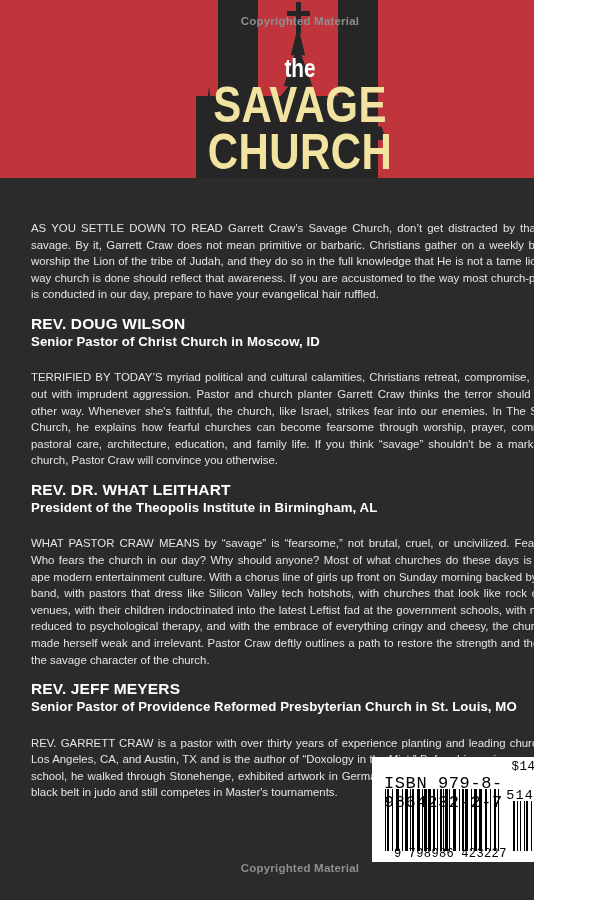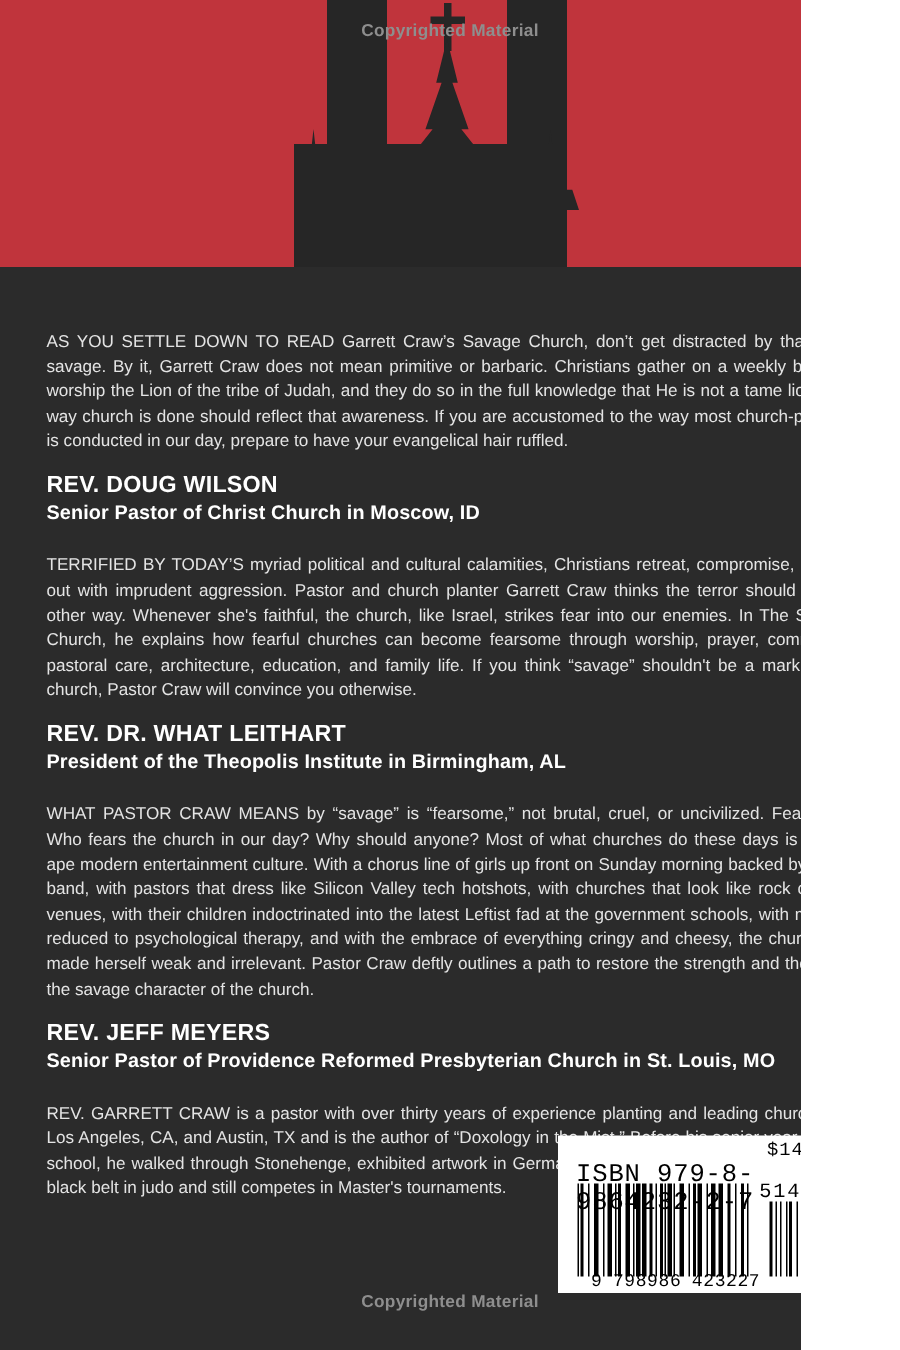--- a/index.html
+++ b/index.html
@@ -328,20 +328,25 @@
       <div class="center-gable"></div>
       <div class="pinnacle l"></div>
       <div class="pinnacle r"></div>
       <div class="finial left"></div>
       <div class="finial right"></div>
       <div class="church-body"></div>
     </div>
 
     <div class="copyright-top">Copyrighted Material</div>
 
+    <div class="title-block">
+      <div class="title-the">the</div>
+      <div class="title-savage">SAVAGE</div>
+      <div class="title-church">CHURCH</div>
+    </div>
   </div>
 
   <div class="body-area">
     <div class="blurbs">
 
       <div class="blurb">
         <p class="blurb-text">AS YOU SETTLE DOWN TO READ Garrett Craw’s Savage Church, don’t get distracted by that word savage. By it, Garrett Craw does not mean primitive or barbaric. Christians gather on a weekly basis to worship the Lion of the tribe of Judah, and they do so in the full knowledge that He is not a tame lion. The way church is done should reflect that awareness. If you are accustomed to the way most church-planting is conducted in our day, prepare to have your evangelical hair ruffled.</p>
         <div class="attrib">
           <div class="attrib-name">REV. DOUG WILSON</div>
           <div class="attrib-role">Senior Pastor of Christ Church in Moscow, ID</div>

